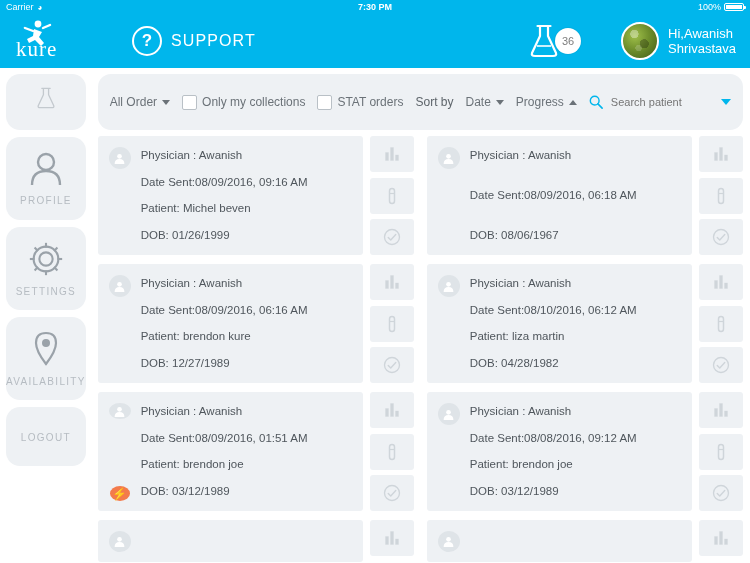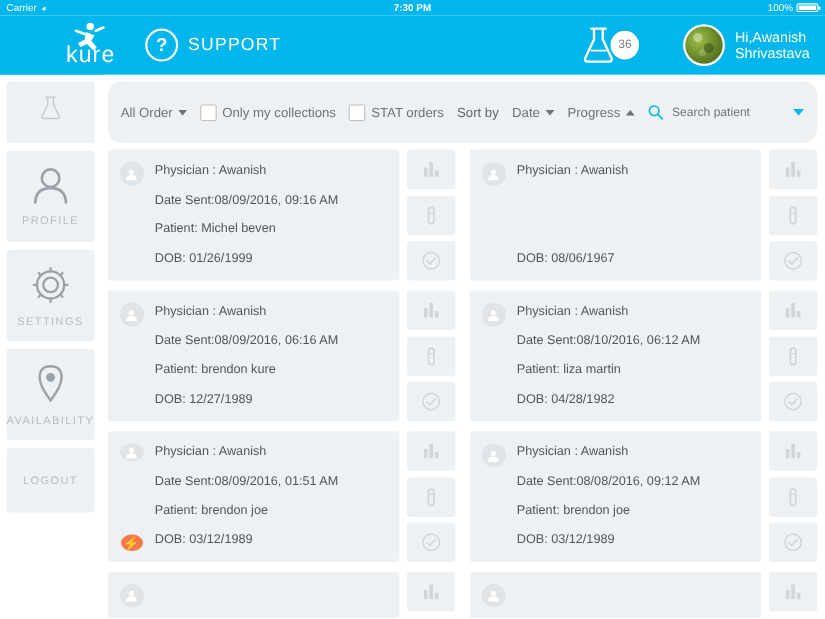--- a/index.html
+++ b/index.html
@@ -85,24 +85,25 @@
     height: 54px;
     background: #00b6ec;
     display: flex;
     align-items: center;
     position: relative;
     color: #ffffff;
   }
   .brand {
     width: 118px;
     display: flex;
-    align-items: flex-end;
+    align-items: flex-start;
     justify-content: center;
     flex-direction: column;
     position: relative;
+    font-family: Liberation Serif, serif;
   }
   .brand .kure-mark {
     position: relative;
     width: 74px;
     height: 44px;
   }
   .brand .kure-text {
     position: absolute;
     left: 16px;
     bottom: 1px;
@@ -198,21 +199,21 @@
 
   
   .sidebar {
     width: 157px;
     padding: 6px 7px 0 6px;
     box-sizing: border-box;
     background: #ffffff;
   }
   .side-item {
     background: #eef1f4;
-    border-radius: 3px;
+    border-radius: 14px;
     margin-bottom: 7px;
     height: 56px;
     display: flex;
     flex-direction: column;
     align-items: center;
     justify-content: center;
     color: #b6bcc2;
     font-size: 10px;
     letter-spacing: 1.3px;
   }
@@ -568,20 +569,21 @@
             <div class="avatar-col">
               <span class="patient-avatar">
                 <svg width="13" height="13" viewBox="0 0 24 24">
                     <circle cx="12" cy="8" r="4.3" fill="#ffffff"></circle>
                     <path d="M3 22 Q3 13 12 13 Q21 13 21 22 Z" fill="#ffffff"></path>
                   </svg>
               </span>
             </div>
             <div class="order-lines">
               <div>Physician : Awanish</div>
+              <div>Date Sent:08/09/2016, 06:18 AM</div>
               <div>DOB: 08/06/1967</div>
             </div>
           </div>
           <div class="order-icons">
             <div class="icon-btn">
               <svg width="20" height="20" viewBox="0 0 24 24">
                   <rect x="4" y="10" width="4" height="10" fill="#cfd5da"></rect>
                   <rect x="10" y="4" width="4" height="16" fill="#cfd5da"></rect>
                   <rect x="16" y="13" width="4" height="7" fill="#cfd5da"></rect>
                 </svg>

